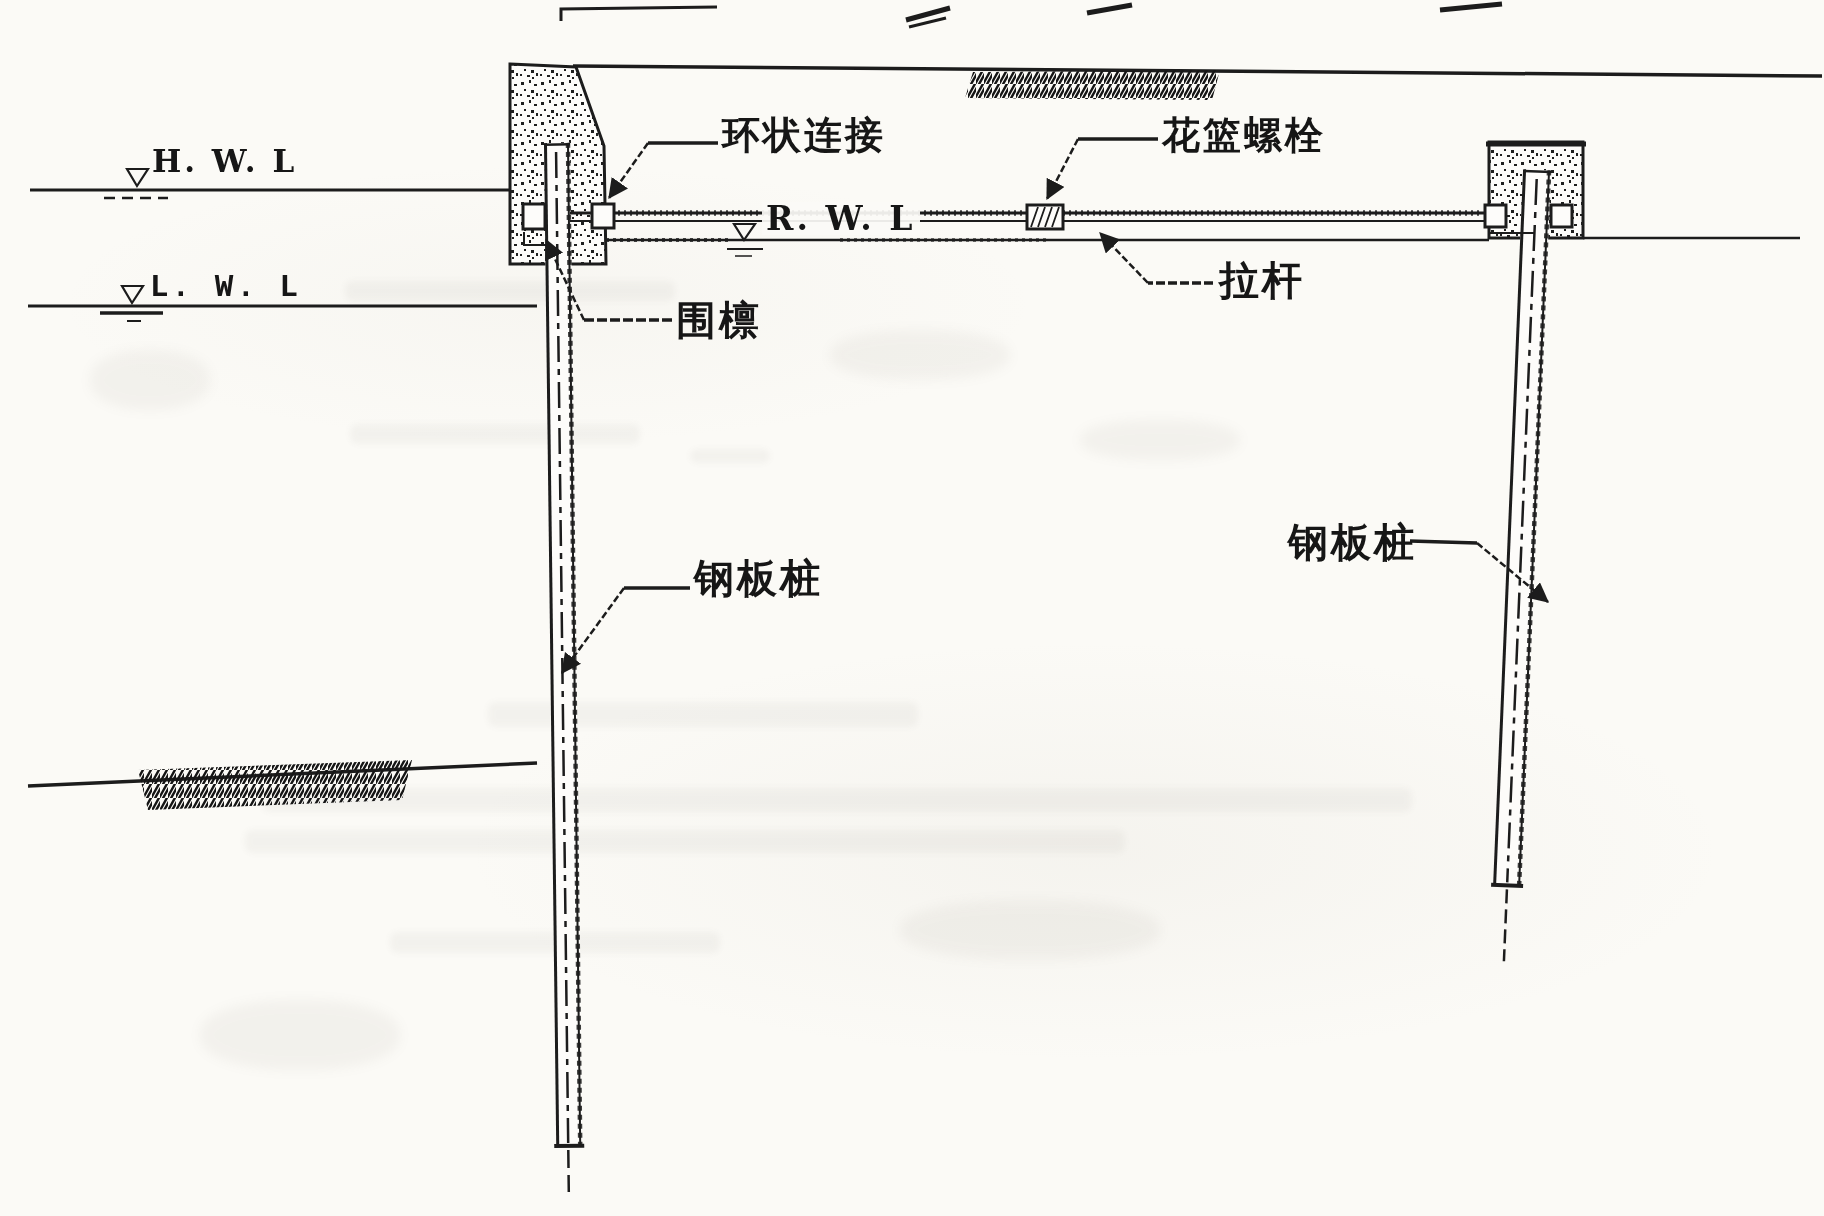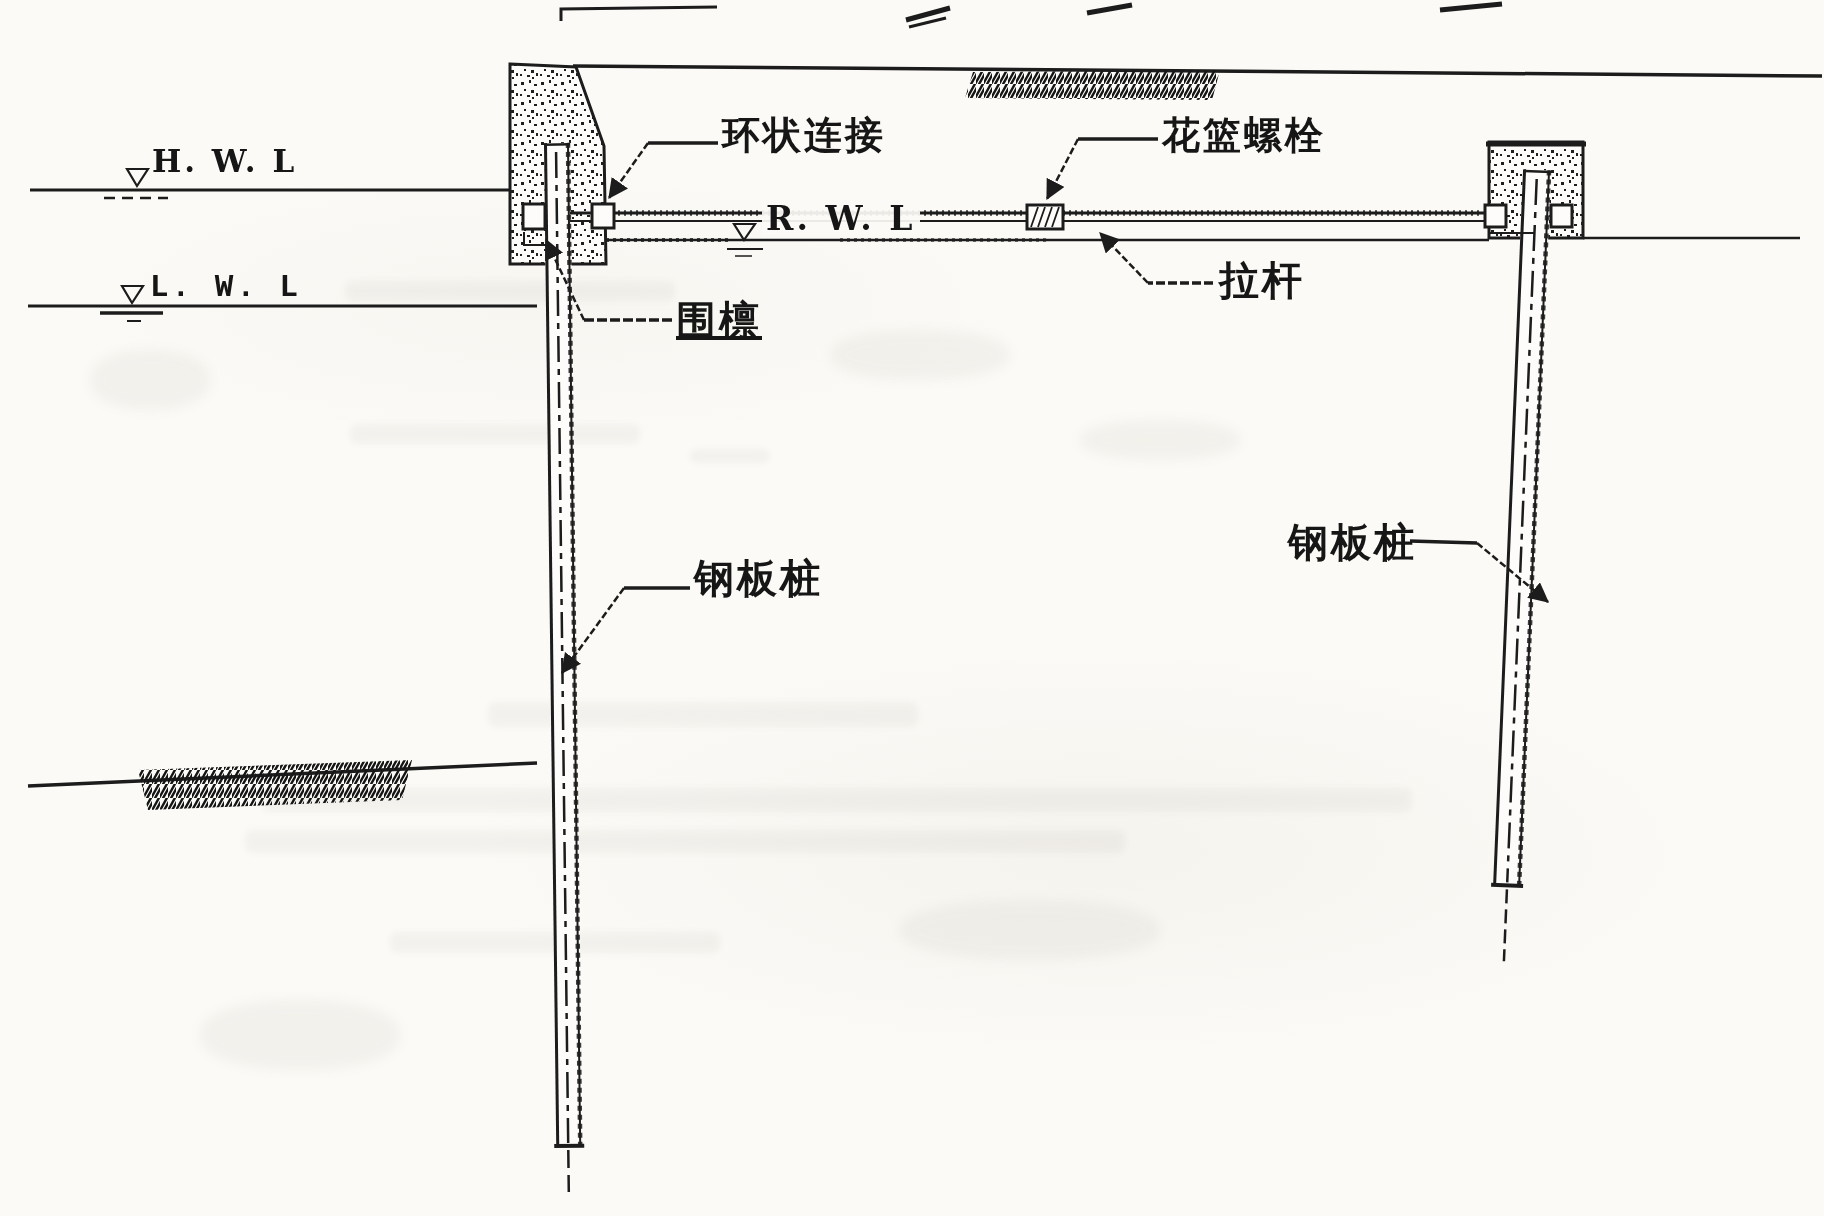--- a/index.html
+++ b/index.html
@@ -201,17 +201,17 @@
     </g>
   </svg>
 
   <div class="lbl wl" style="left:152px;top:146px;">H. W. L</div>
   <div class="lbl wl" style="left:150px;top:272px;font-family:Liberation Mono, monospace;">L. W. L</div>
   <div class="lbl wl onrod" style="left:762px;top:202px;font-size:33px;">R. W. L</div>
 
   <div class="lbl cjk" style="left:722px;top:116px;font-size:38px;">环状连接</div>
   <div class="lbl cjk" style="left:1162px;top:116px;font-size:38px;">花篮螺栓</div>
   <div class="lbl cjk" style="left:1219px;top:260px;">拉杆</div>
-  <div class="lbl cjk" style="left:676px;top:300px;text-decoration:underline;">围檩</div>
+  <div class="lbl cjk" style="left:676px;top:300px;">围檩</div>
   <div class="lbl cjk" style="left:694px;top:558px;">钢板桩</div>
   <div class="lbl cjk" style="left:1288px;top:522px;">钢板桩</div>
 
 </div>
 
 </body></html>

